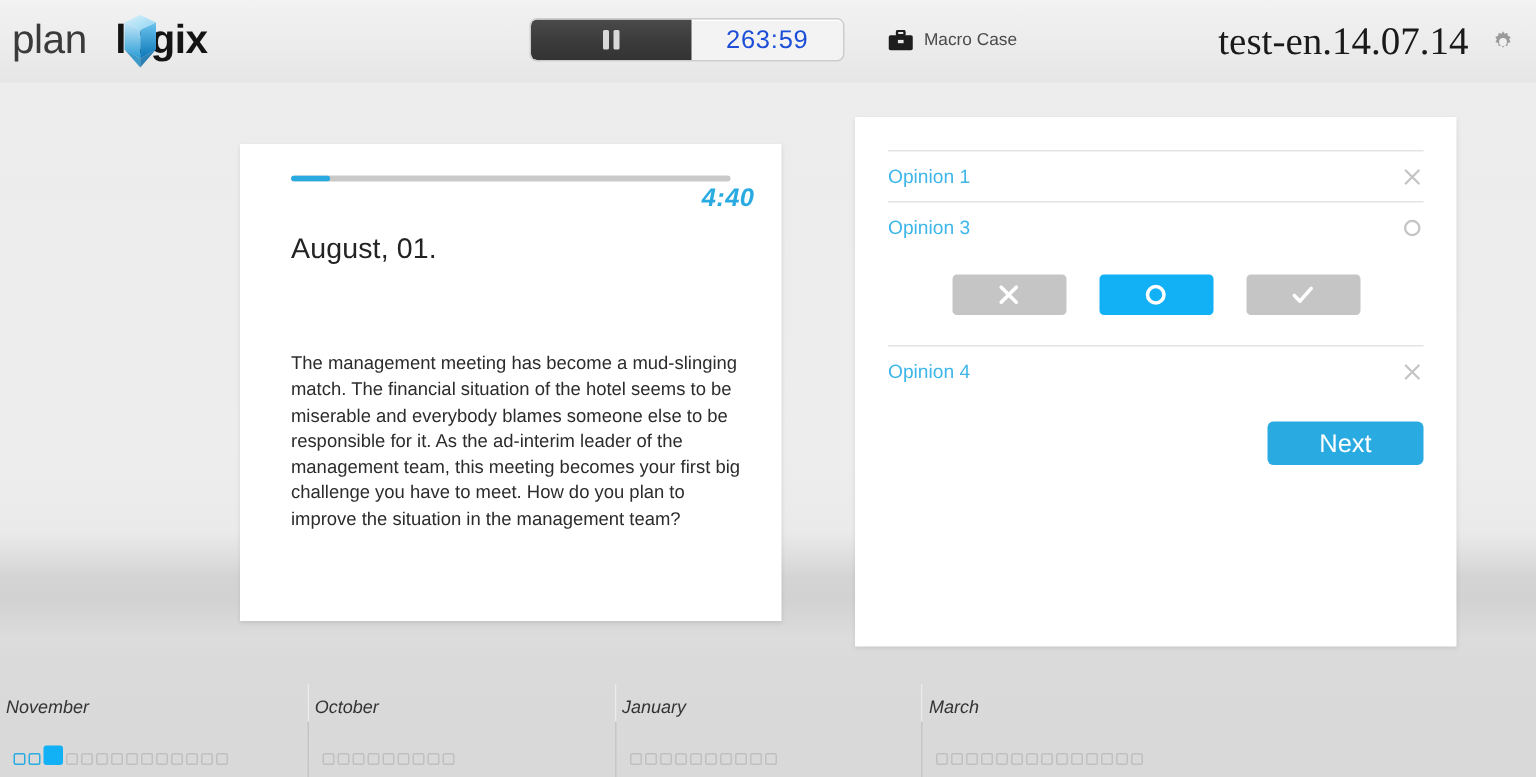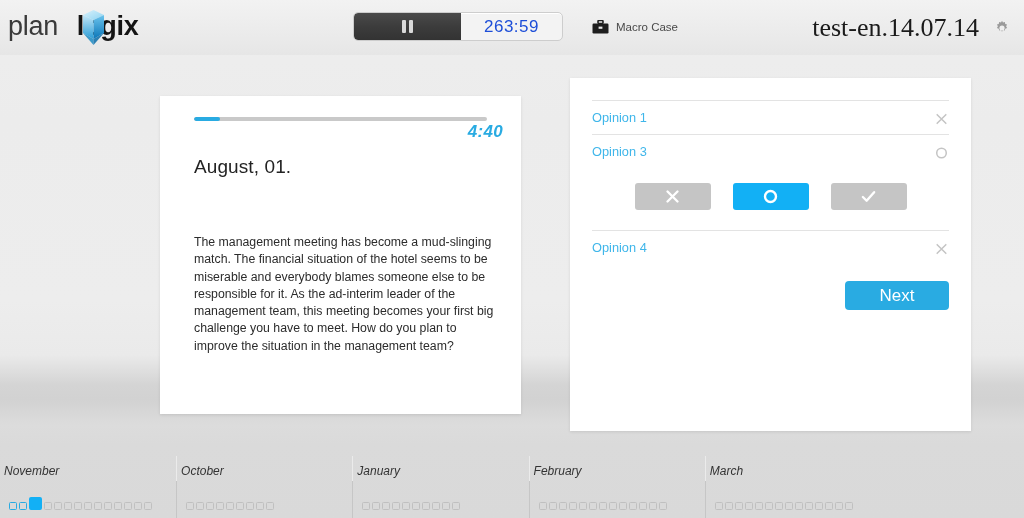--- a/index.html
+++ b/index.html
@@ -464,39 +464,20 @@
         <div class="day-cell"></div>
         <div class="day-cell"></div>
         <div class="day-cell"></div>
         <div class="day-cell"></div>
         <div class="day-cell"></div>
         <div class="day-cell"></div>
       </div>
     </div>
     <div class="month-column">
       <div class="month-divider-gap"></div>
-      <div class="month-label">February</div>
-      <div class="day-cells">
-        <div class="day-cell"></div>
-        <div class="day-cell"></div>
-        <div class="day-cell"></div>
-        <div class="day-cell"></div>
-        <div class="day-cell"></div>
-        <div class="day-cell"></div>
-        <div class="day-cell"></div>
-        <div class="day-cell"></div>
-        <div class="day-cell"></div>
-        <div class="day-cell"></div>
-        <div class="day-cell"></div>
-        <div class="day-cell"></div>
-        <div class="day-cell"></div>
-      </div>
-    </div>
-    <div class="month-column">
-      <div class="month-divider-gap"></div>
       <div class="month-label">March</div>
       <div class="day-cells">
         <div class="day-cell"></div>
         <div class="day-cell"></div>
         <div class="day-cell"></div>
         <div class="day-cell"></div>
         <div class="day-cell"></div>
         <div class="day-cell"></div>
         <div class="day-cell"></div>
         <div class="day-cell"></div>

